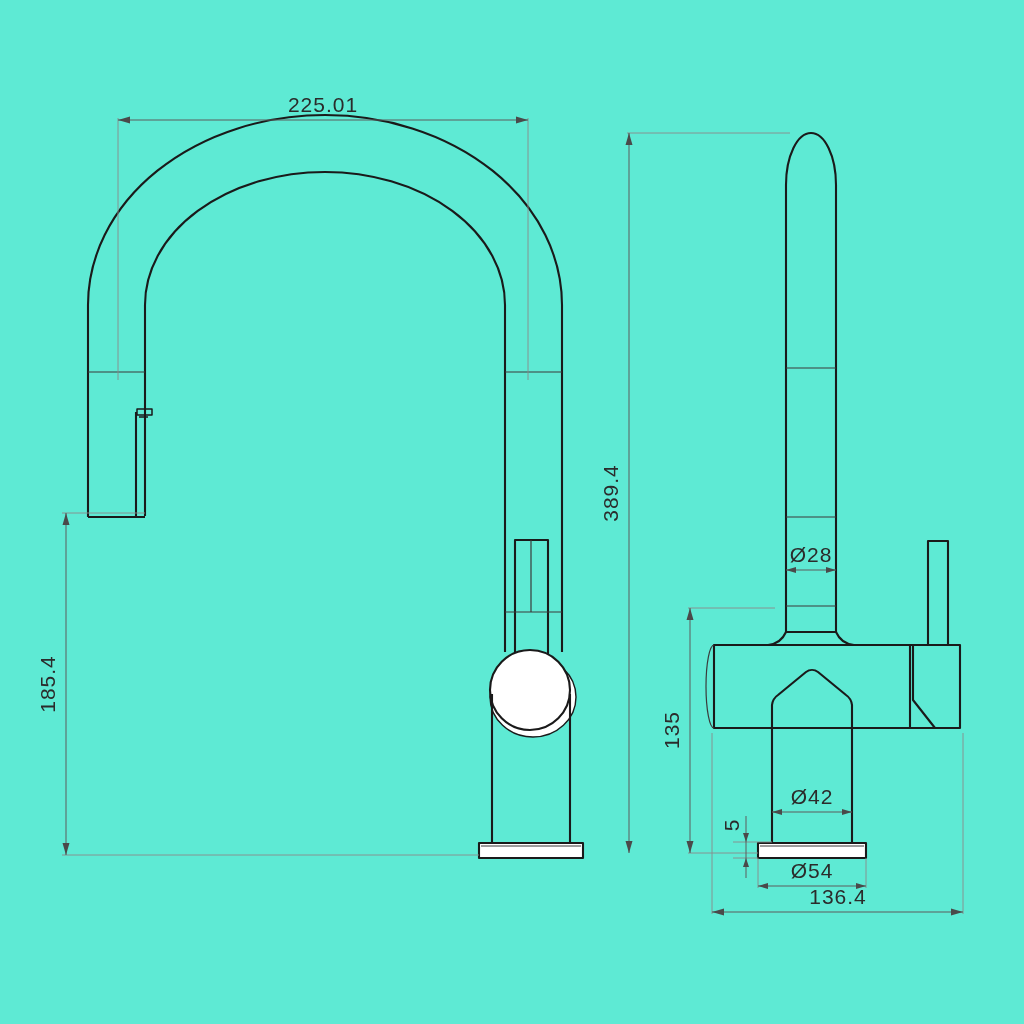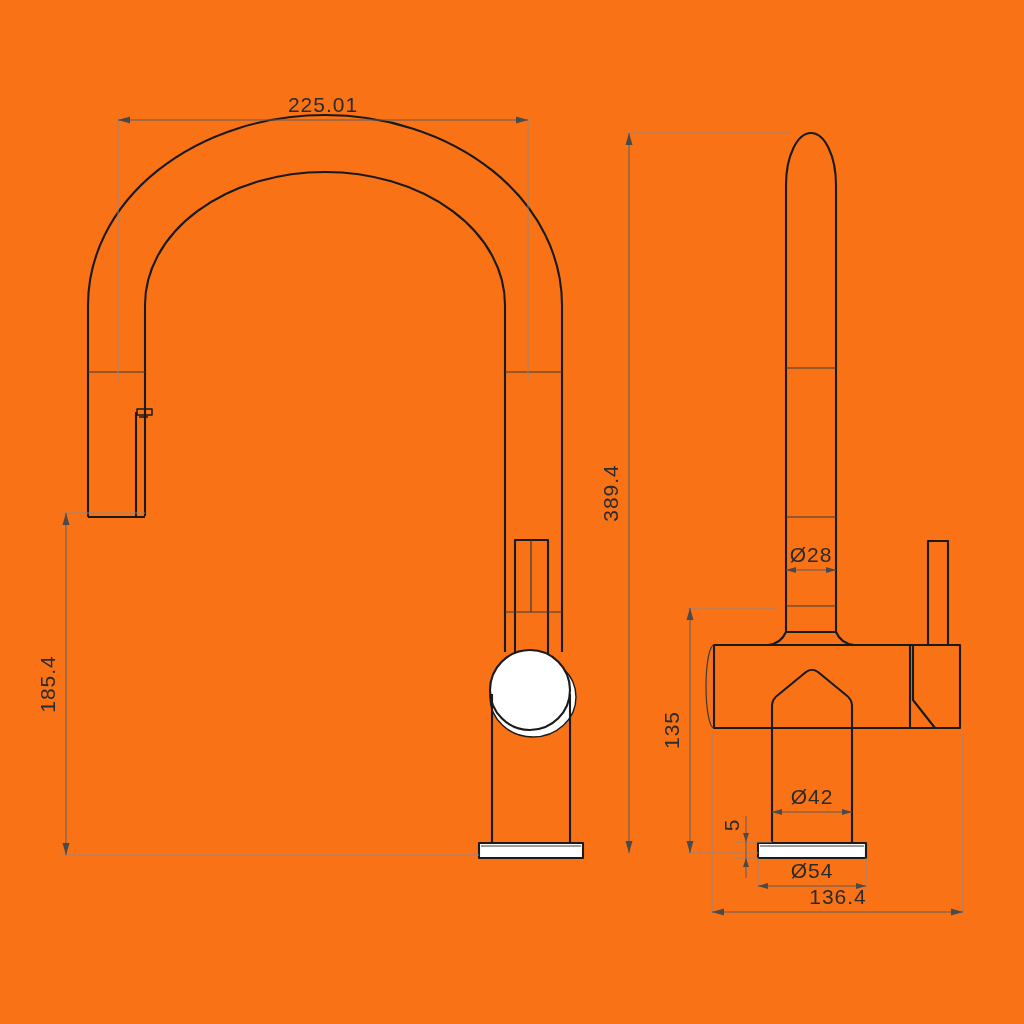--- a/index.html
+++ b/index.html
@@ -11,21 +11,21 @@
   body {
     width: 1024px;
     height: 1024px;
     font-family: "Liberation Sans", sans-serif;
     overflow: hidden;
   }
   #drawing-sheet {
     position: relative;
     width: 1024px;
     height: 1024px;
-    background: #f97316;
+    background: #5eead4;
   }
   #drawing-svg {
     position: absolute;
     top: 0;
     left: 0;
     width: 1024px;
     height: 1024px;
     display: block;
   }
   .part-outline {

